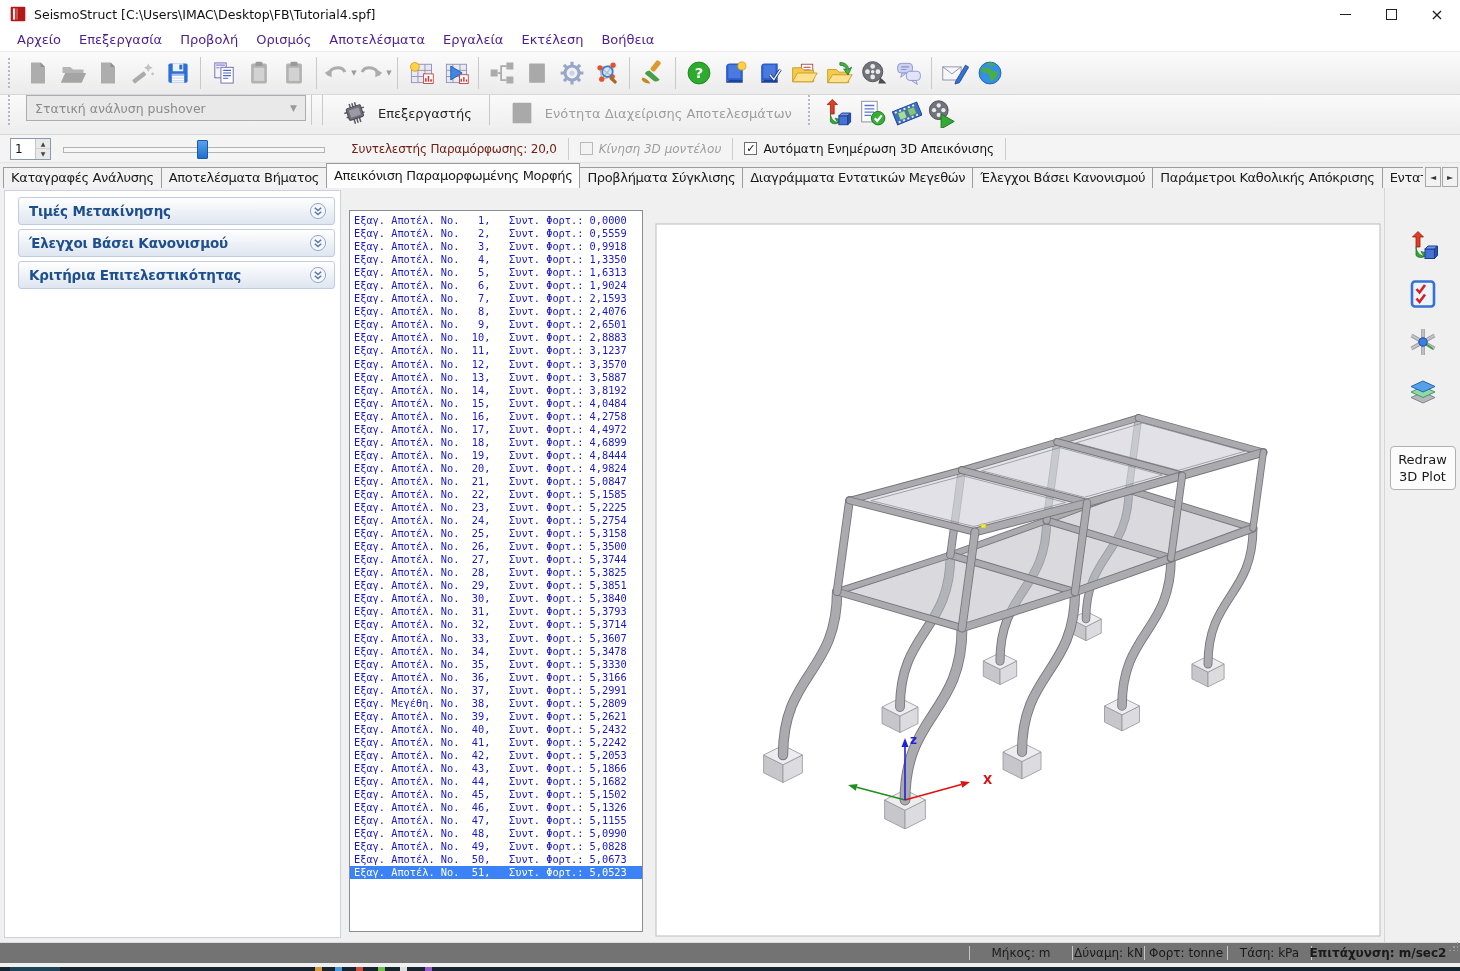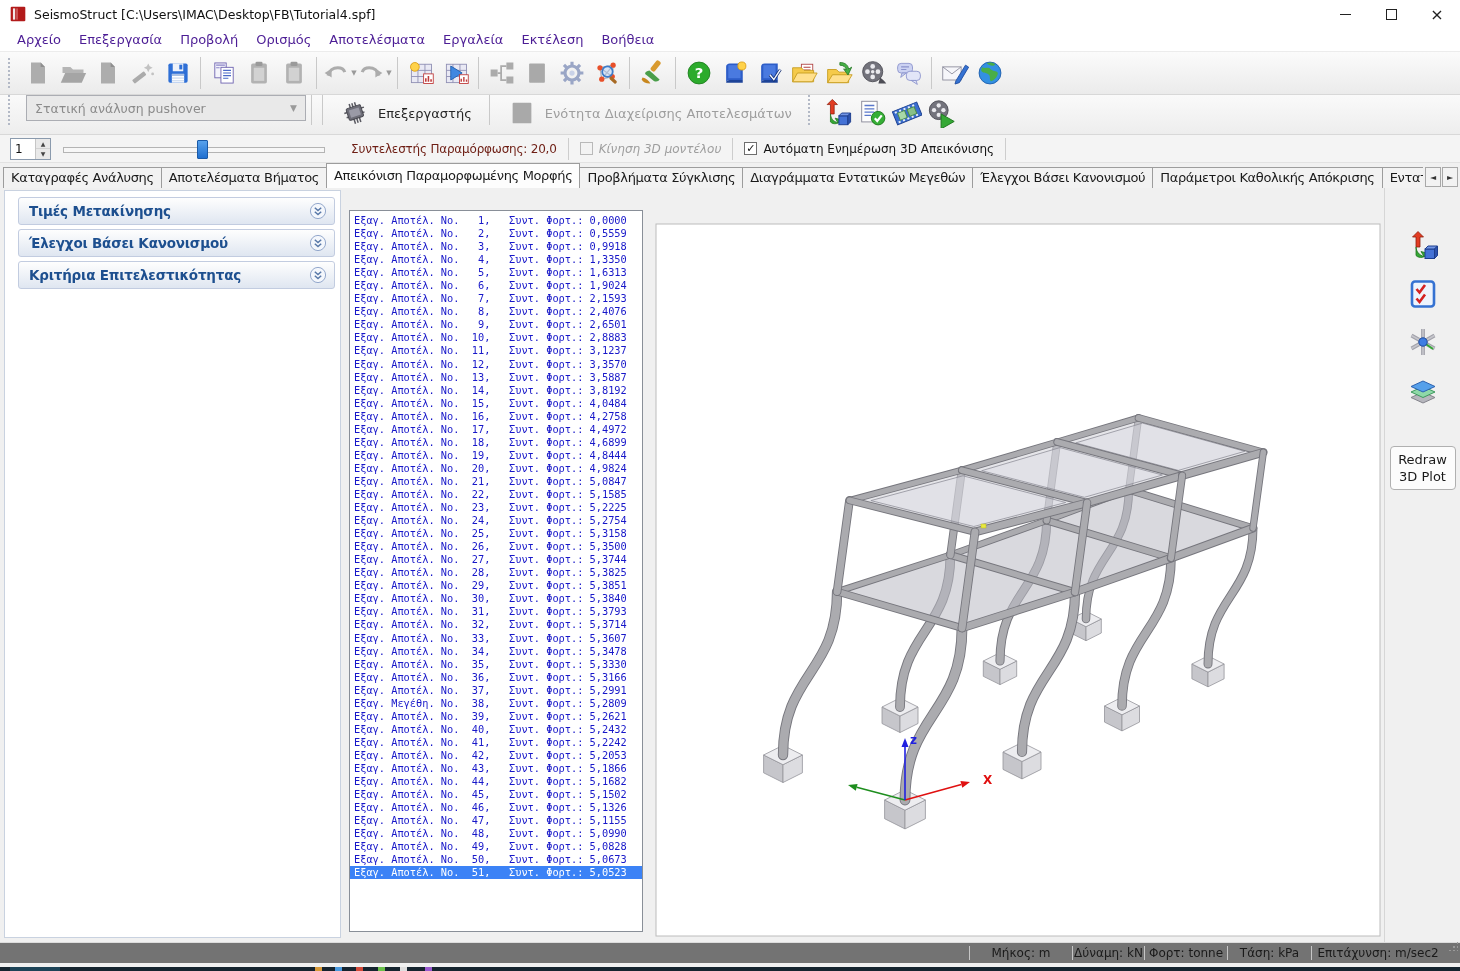--- a/index.html
+++ b/index.html
@@ -681,21 +681,21 @@
         </div>
       </div>
   </div>
 
   <div class="statusbar" id="statusbar">
       <div class="segfill"></div>
       <div class="seg" style="width: 103px;">Μήκος: m</div>
       <div class="seg" style="width: 72px;">Δύναμη: kN</div>
       <div class="seg" style="width: 83px;">Φορτ: tonne</div>
       <div class="seg" style="width: 84px;">Τάση: kPa</div>
-      <div class="seg" style="width: 133px;">Επιτάχυνση: m/sec2</div>
+      <div class="seg" style="width: 133px; font-weight: bold;">Επιτάχυνση: m/sec2</div>
       <div class="grip"></div>
     </div>
   <div class="gapstrip"></div>
   <div class="taskbar">
     <span style="left:10px;width:50px;background:#1d4458"></span>
     <span style="left:315px;width:7px;background:#d89a3a"></span>
     <span style="left:335px;width:7px;background:#4a9ae0"></span>
     <span style="left:356px;width:7px;background:#d44a3a"></span>
     <span style="left:378px;width:7px;background:#6ac04a"></span>
     <span style="left:400px;width:7px;background:#dedede"></span>

